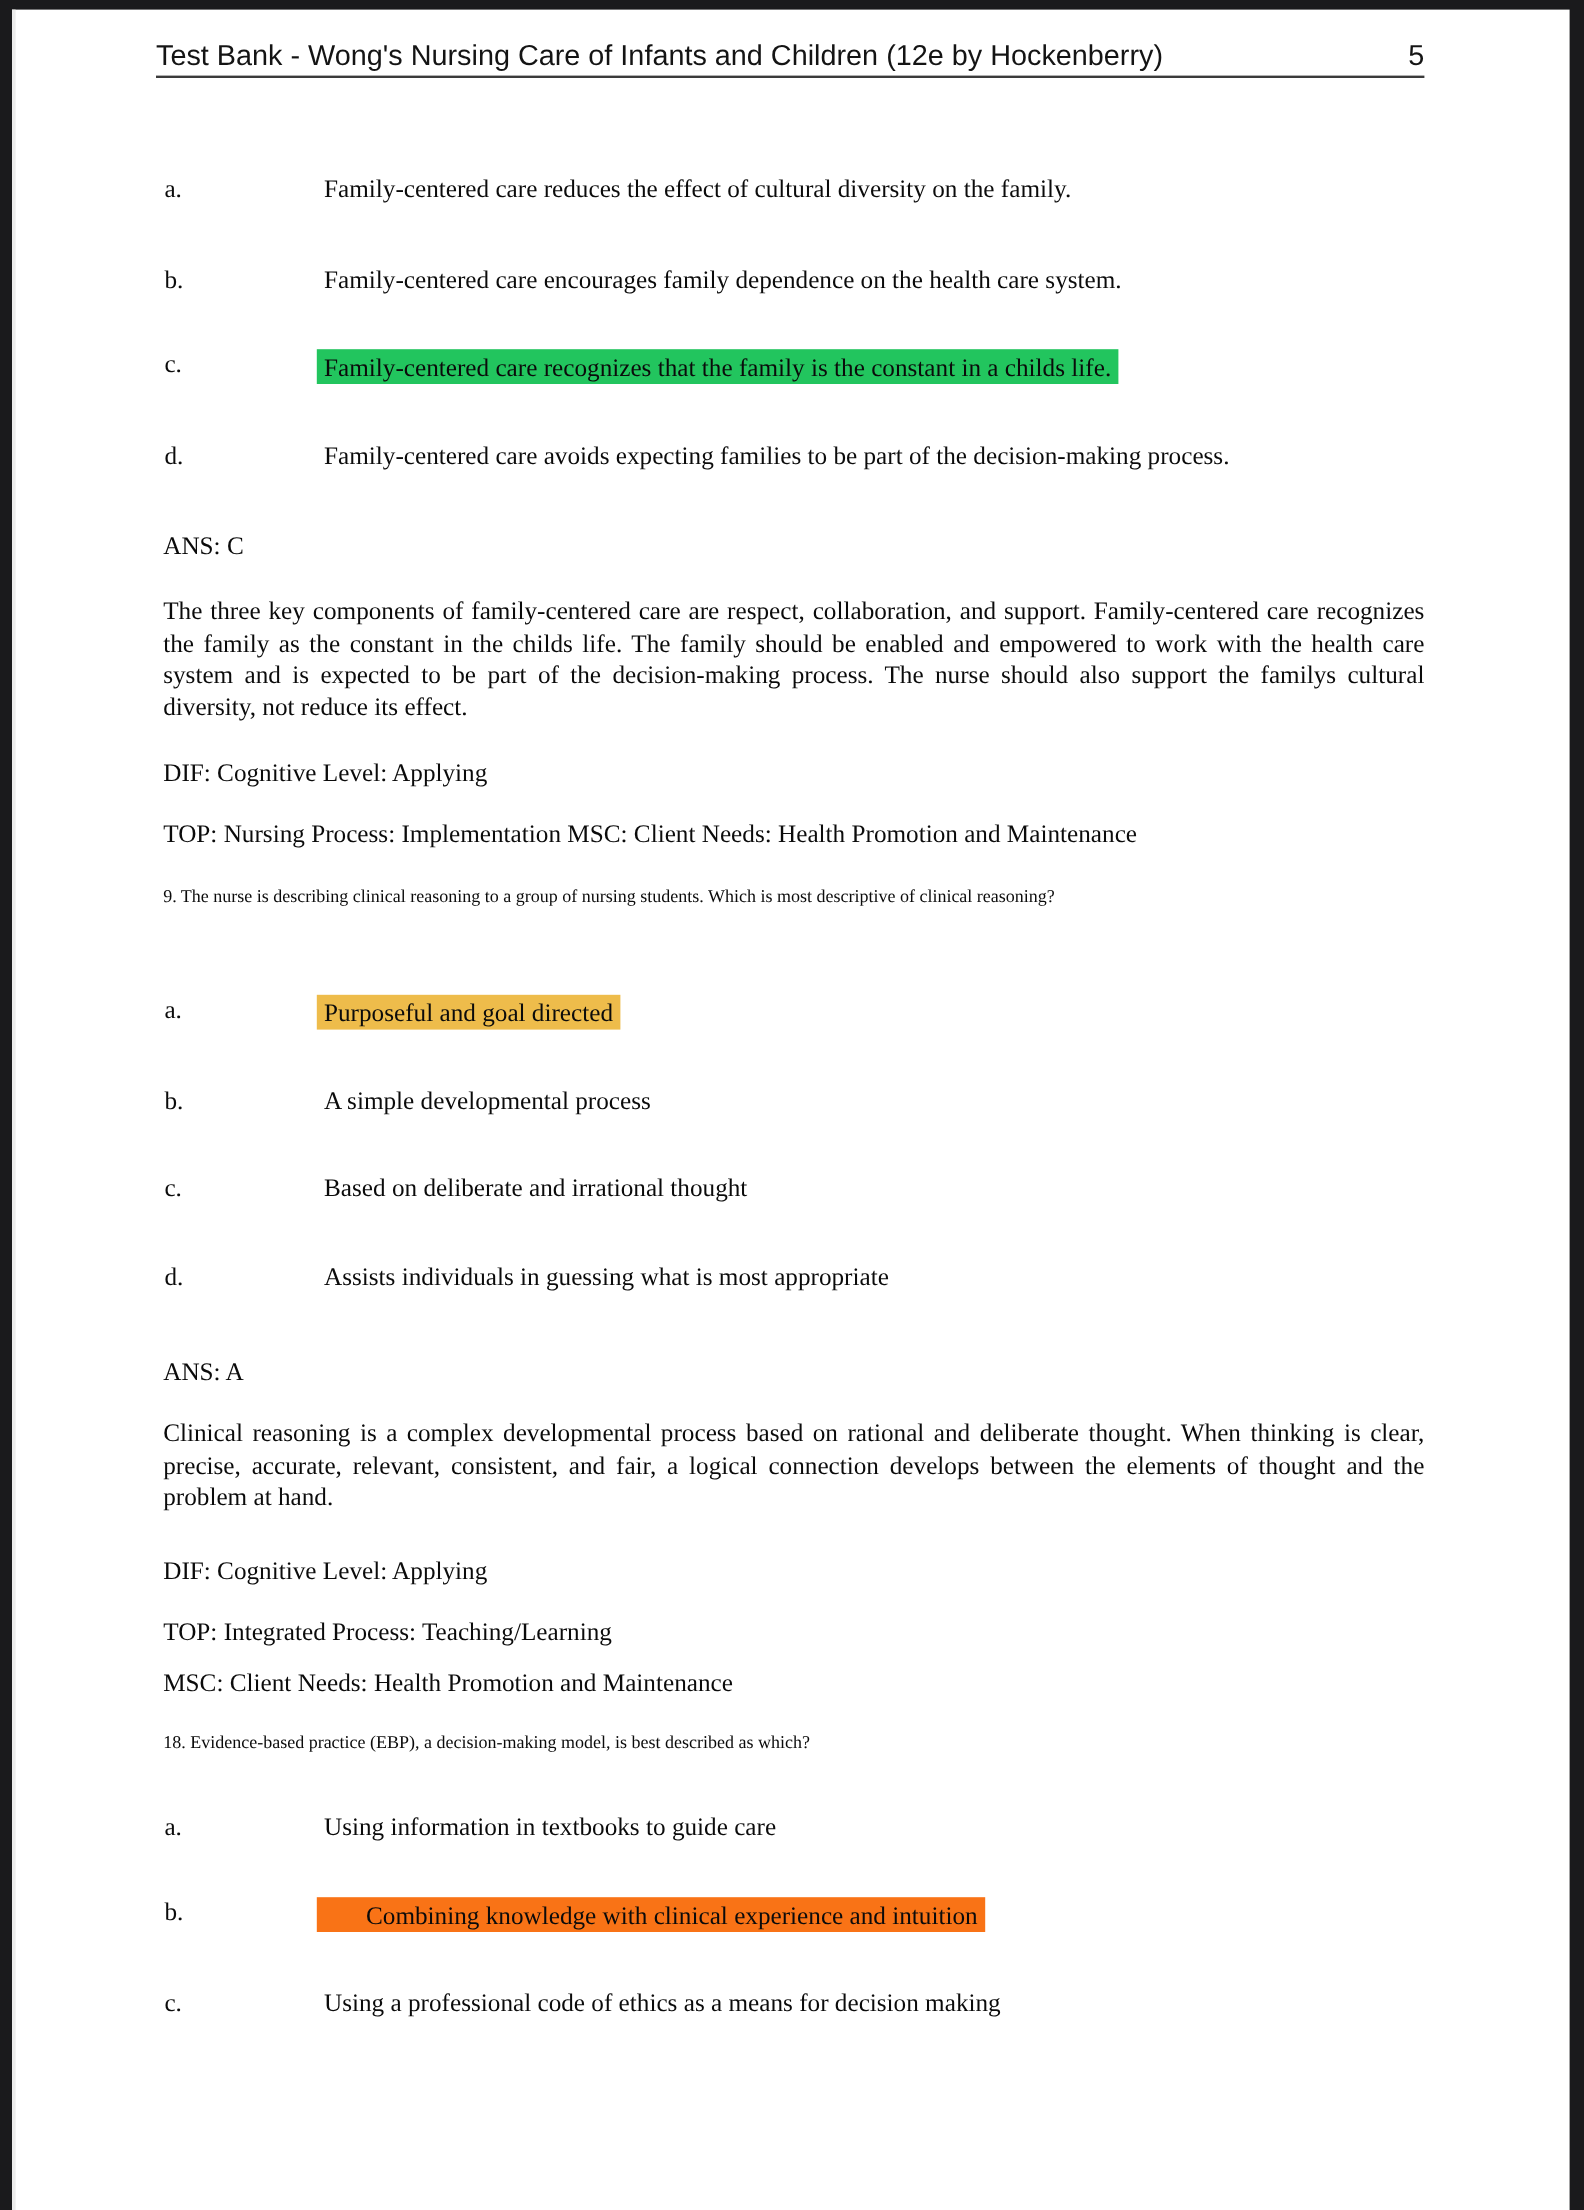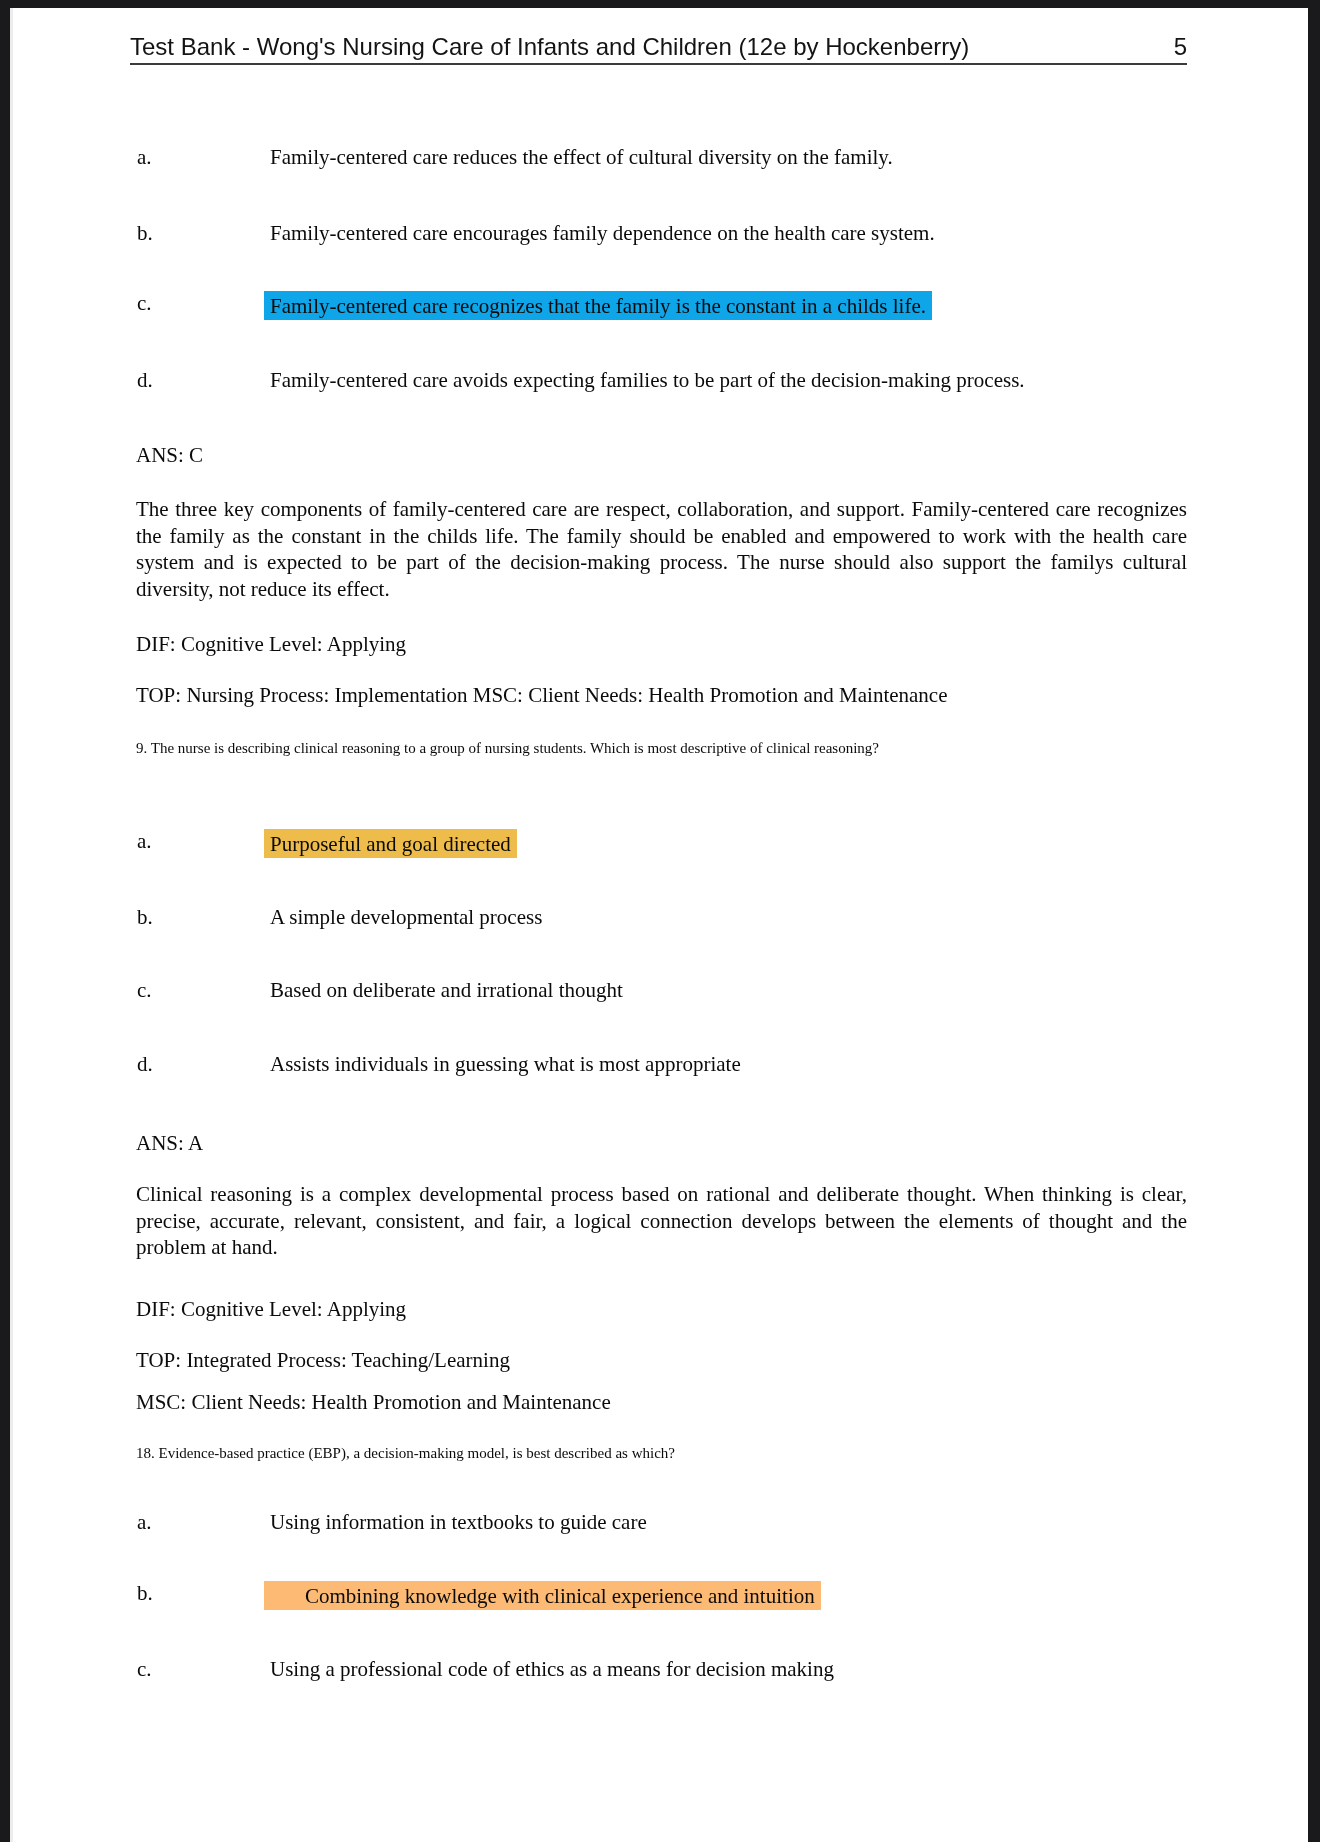--- a/index.html
+++ b/index.html
@@ -51,21 +51,21 @@
   <div class="row" style="top:137px">
     <span class="ol">a.</span>
     <span class="ot">Family-centered care reduces the effect of cultural diversity on the family.</span>
   </div>
   <div class="row" style="top:213px">
     <span class="ol">b.</span>
     <span class="ot">Family-centered care encourages family dependence on the health care system.</span>
   </div>
   <div class="row" style="top:283px">
     <span class="ol">c.</span>
-    <span class="ot hl" style="background: #0ea5e9;">Family-centered care recognizes that the family is the constant in a childs life.</span>
+    <span class="ot hl" style="background: #22c55e;">Family-centered care recognizes that the family is the constant in a childs life.</span>
   </div>
   <div class="row" style="top:360px">
     <span class="ol">d.</span>
     <span class="ot">Family-centered care avoids expecting families to be part of the decision-making process.</span>
   </div>
 
   <div class="line" style="top:435px">ANS: C</div>
 
   <div class="para" style="top:488px">The three key components of family-centered care are respect, collaboration, and support. Family-centered care recognizes the family as the constant in the childs life. The family should be enabled and empowered to work with the health care system and is expected to be part of the decision-making process. The nurse should also support the familys cultural diversity, not reduce its effect.</div>
 
@@ -100,20 +100,20 @@
   <div class="line" style="top:1382px">MSC: Client Needs: Health Promotion and Maintenance</div>
 
   <div class="question" style="top:1432px">18. Evidence-based practice (EBP), a decision-making model, is best described as which?</div>
 
   <div class="row" style="top:1502px">
     <span class="ol">a.</span>
     <span class="ot">Using information in textbooks to guide care</span>
   </div>
   <div class="row" style="top:1573px">
     <span class="ol">b.</span>
-    <span class="ot hl" style="background: #fdba74; padding-left: 41px;">Combining knowledge with clinical experience and intuition</span>
+    <span class="ot hl" style="background: #f97316; padding-left: 41px;">Combining knowledge with clinical experience and intuition</span>
   </div>
   <div class="row" style="top:1649px">
     <span class="ol">c.</span>
     <span class="ot">Using a professional code of ethics as a means for decision making</span>
   </div>
 
 </div>
 
 </body></html>

